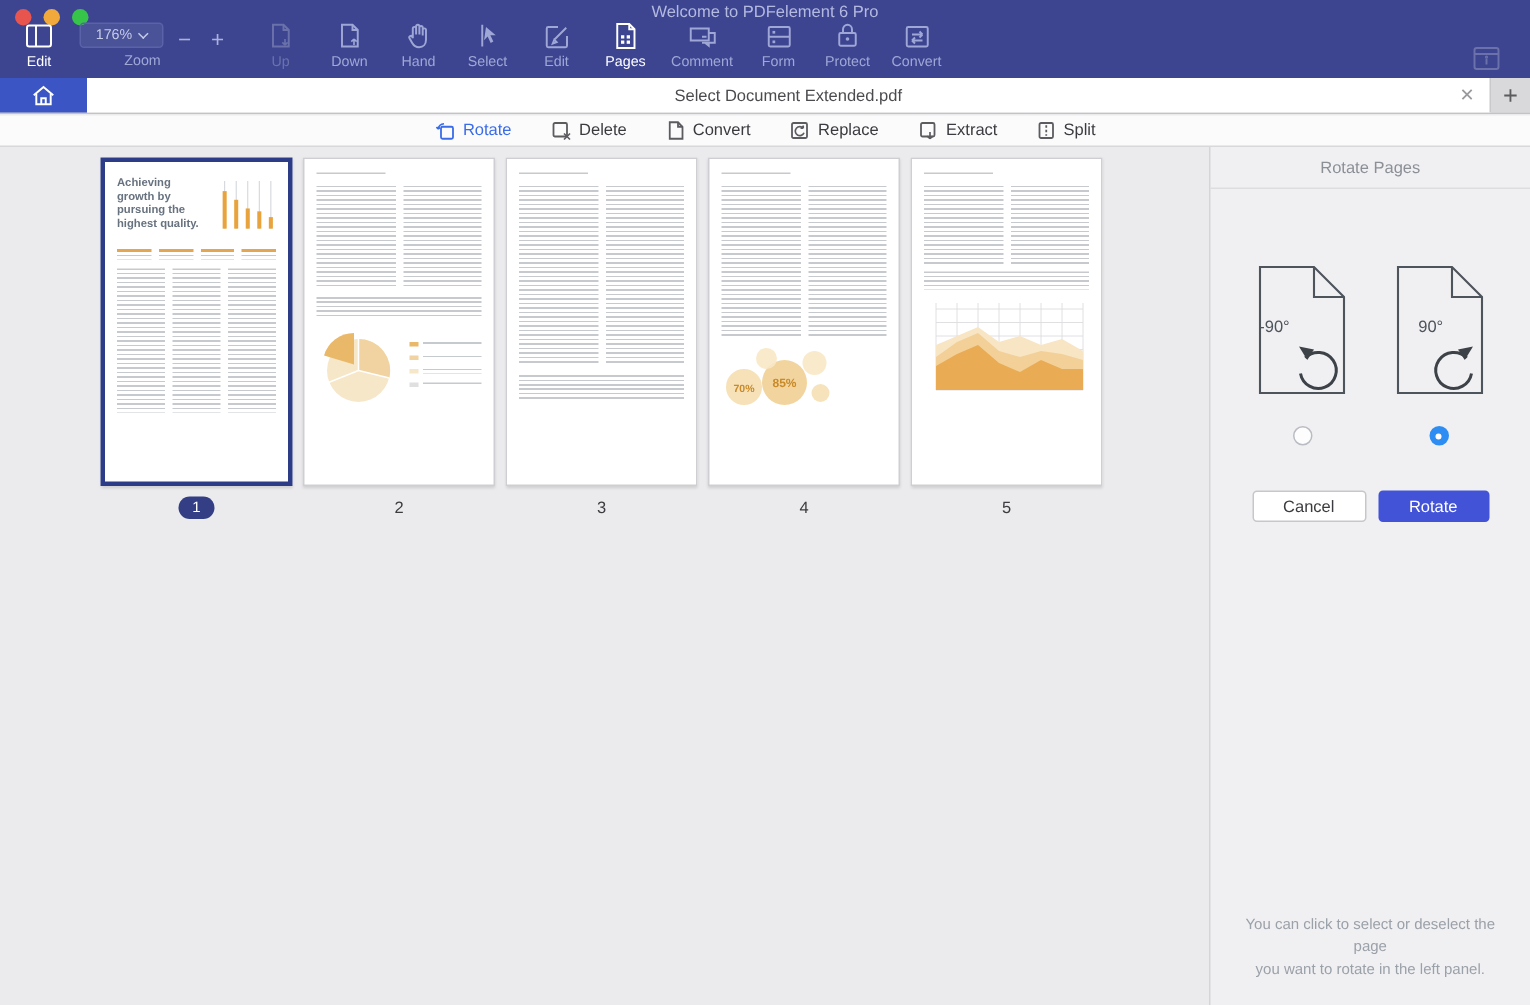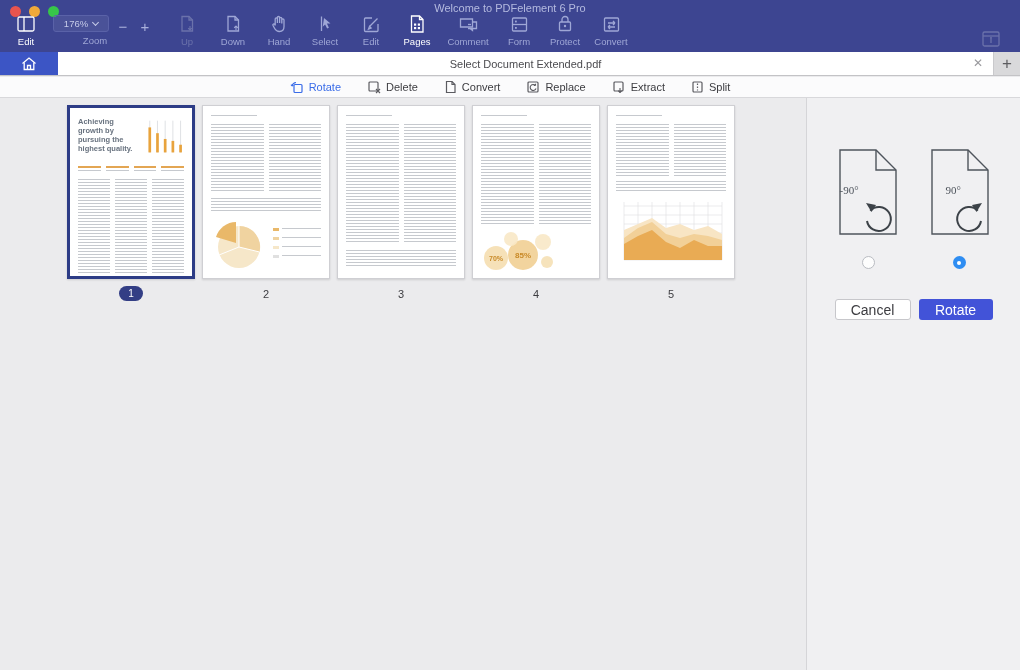--- a/index.html
+++ b/index.html
@@ -55,50 +55,50 @@
   .pt-btn { display:flex; align-items:center; gap:5px; font-size:11px; color:#3c3c40; }
   .pt-btn svg { stroke:#5b5b60; fill:none; stroke-width:1.2; }
   .pt-btn.active { color:#3a6ce8; }
   .pt-btn.active svg { stroke:#3a6ce8; }
 
   
   .main { position:absolute; left:0; top:98px; width:806px; height:572px; background:#ebebed; }
 
   .thumbs { position:absolute; left:67px; top:7px; display:flex; gap:7px; }
   .thumb-wrap { width:128px; display:flex; flex-direction:column; align-items:center; }
-  .thumb { width:128px; height:174px; background:#ffffff; border:1px solid #cfcfd3; box-shadow:0 1px 2px rgba(0,0,0,.13); position:relative; overflow:hidden; padding:9px 8px; }
+  .thumb { width:128px; height:219px; background:#ffffff; border:1px solid #cfcfd3; box-shadow:0 1px 2px rgba(0,0,0,.13); position:relative; overflow:hidden; padding:9px 8px; }
   .thumb.selected { border:3px solid #2d3c86; }
   .pagenum { margin-top:7px; font-size:11px; color:#3c3c40; height:15px; display:flex; align-items:center; justify-content:center; }
   .pagenum.badge { background:#333e85; color:#fff; border-radius:8px; min-width:24px; font-size:10px; }
 
   .tl-lines { background-image:repeating-linear-gradient(#c6c9ce 0, #c6c9ce 1px, transparent 1px, transparent 3px); }
   .cols { display:flex; gap:5px; }
   .col { flex:1; }
 
   .t1-head { display:flex; gap:4px; }
   .t1-title { width:64px; font-size:7.5px; font-weight:bold; color:#68727f; line-height:1.2; }
   .t1-legend { display:flex; gap:5px; margin:7px 0 6px 0; }
   .t1-legend span { flex:1; border-top:2px solid #e3a653; padding-top:2px; }
   .t1-legend i { display:block; height:3px; background:repeating-linear-gradient(#c6c9ce 0,#c6c9ce 1px,transparent 1px,transparent 3px); }
 
   .t-head-line { height:3px; width:42%; margin-bottom:6px; }
 
   
   .rpanel { position:absolute; left:806px; top:98px; width:214px; height:572px; background:#f0f0f2; border-left:1px solid #d5d5d8; }
   .rp-header { height:28px; border-bottom:1px solid #dddde0; display:flex; align-items:center; justify-content:center; font-size:11px; color:#8b9097; }
-  .rp-options { display:flex; justify-content:center; gap:16px; margin-top:44px;font-family:Liberation Serif, serif; }
+  .rp-options { display:flex; justify-content:center; gap:16px; margin-top:44px; }
   .rp-opt { display:flex; flex-direction:column; align-items:center; }
   .opt-icon { position:relative; width:76px; height:100px; }
   .opt-icon .deg-lbl { position:absolute; left:10px; top:42px; font-size:11px; color:#4e545c; }
   .radio-row { display:flex; justify-content:center; gap:78px; margin-top:14px; }
   .radio { width:13px; height:13px; border-radius:50%; border:1px solid #b9bcc2; background:#fdfdfd; }
   .radio.checked { border:none; background:#2e8df2; position:relative; }
   .radio.checked::after { content:""; position:absolute; left:4.5px; top:4.5px; width:4px; height:4px; border-radius:50%; background:#fff; }
   .rp-buttons { display:flex; justify-content:center; gap:8px; margin-top:30px; }
-  .btn { height:21px; font-size:14px; display:flex; align-items:center; justify-content:center; border-radius:3px; }
+  .btn { height:21px; font-size:11px; display:flex; align-items:center; justify-content:center; border-radius:3px; }
   .btn-cancel { width:76px; background:#ffffff; border:1px solid #c7c7cb; color:#3c3c40; }
   .btn-rotate { width:74px; background:#4253d8; color:#ffffff; }
   .rp-hint { position:absolute; left:12px; right:12px; bottom:16px; text-align:center; font-size:10px; color:#9ba1a9; line-height:1.5; }
 </style>
 </head>
 <body>
 
 <div class="titlebar">
   <div class="traffic-lights">
     <span class="tl-dot tl-red"></span>
@@ -460,20 +460,21 @@
           <path d="M8 62 L8 46 L22 38 L36 32 L50 44 L64 50 L78 42 L92 48 L106 48 L106 62 Z" fill="#e9ab54"></path>
         </svg>
       </div>
       <div class="pagenum">5</div>
     </div>
 
   </div>
 </div>
 
 <div class="rpanel">
+  <div class="rp-header">Rotate Pages</div>
 
   <div class="rp-options">
     <div class="rp-opt">
       <div class="opt-icon">
         <svg width="76" height="100" viewBox="0 0 76 100">
           <path d="M10 8 H46 L66 28 V92 H10 Z" fill="none" stroke="#4e545c" stroke-width="1.4"></path>
           <path d="M46 8 V28 H66" fill="none" stroke="#4e545c" stroke-width="1.4"></path>
           <circle cx="48" cy="76" r="15" fill="#f0f0f2"></circle>
           <path d="M37 79 a12 12 0 1 0 3.2-10.4" fill="none" stroke="#3c4248" stroke-width="2"></path>
           <path d="M36 61 L41.5 70 L46 63 Z" fill="#3c4248"></path>
@@ -498,13 +499,17 @@
   <div class="radio-row">
     <div class="radio"></div>
     <div class="radio checked"></div>
   </div>
 
   <div class="rp-buttons">
     <div class="btn btn-cancel">Cancel</div>
     <div class="btn btn-rotate">Rotate</div>
   </div>
 
+  <div class="rp-hint">
+    <span>You can click to select or deselect the page</span><br>
+    <span>you want to rotate in the left panel.</span>
+  </div>
 </div>
 
 </body></html>

